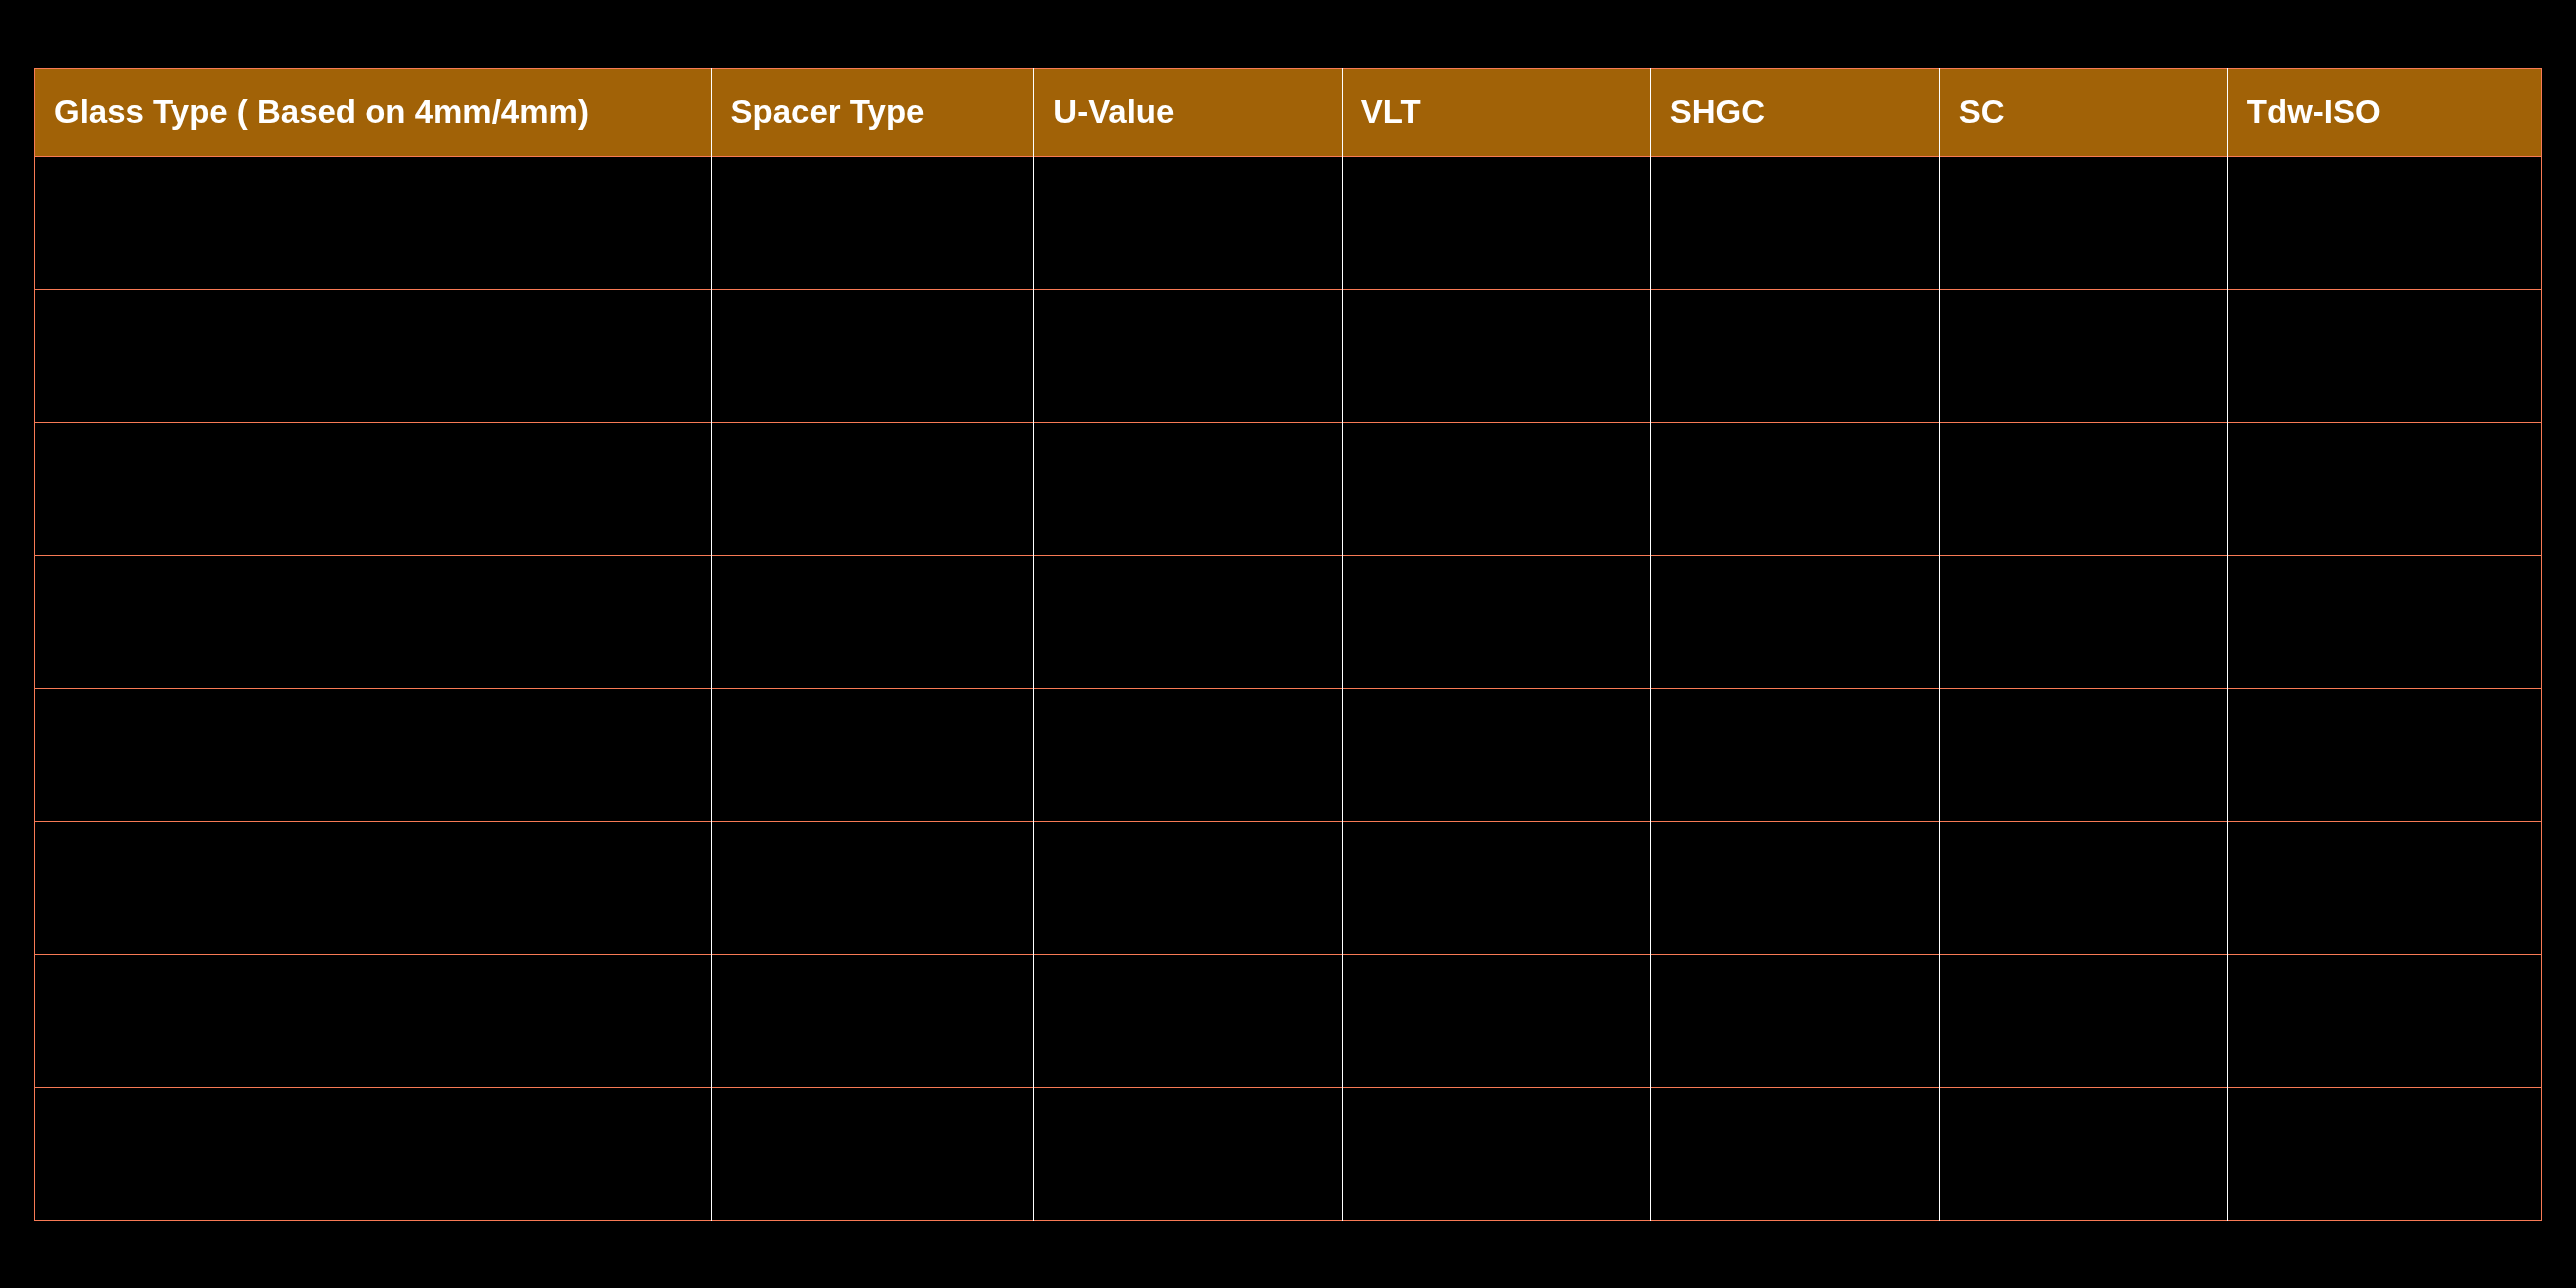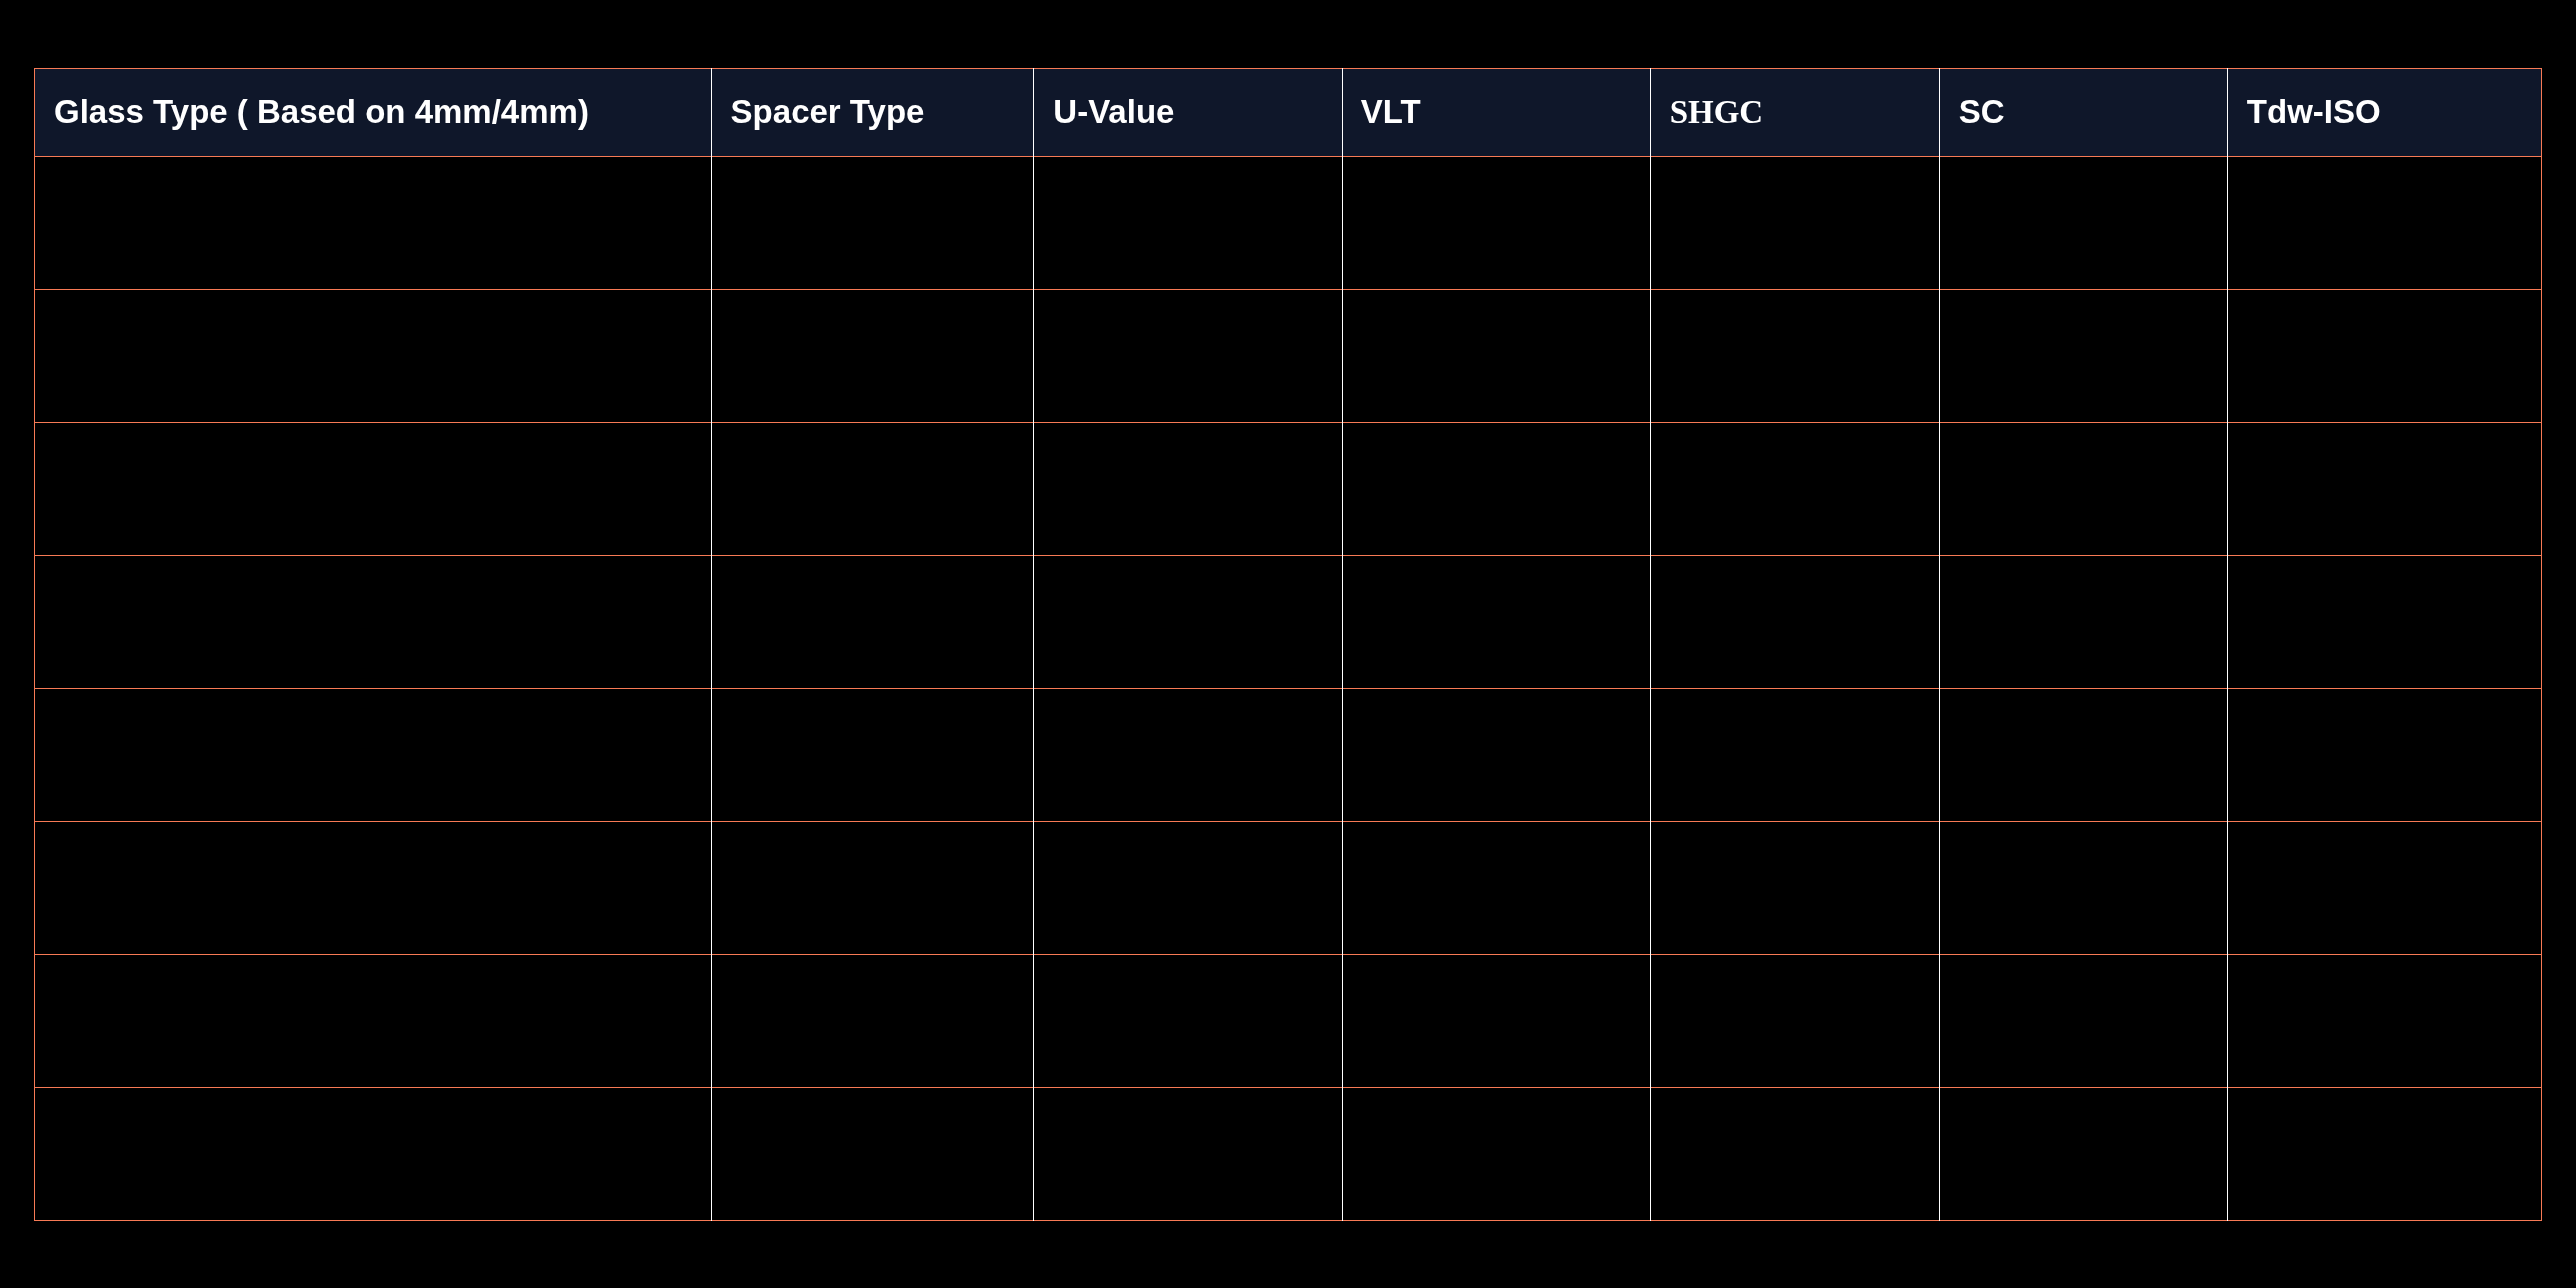--- a/index.html
+++ b/index.html
@@ -19,21 +19,21 @@
     .table-wrap {
       width: 2508px;
       margin: 0 auto;
     }
     table {
       width: 100%;
       border-collapse: collapse;
       border: 1.4px solid #f77a55;
     }
     thead th {
-      background: #0f172a;
+      background: #a16207;
       color: #ffffff;
       font-size: 33px;
       font-weight: bold;
       text-align: left;
       padding: 24.5px 19px;
       border-right: 1.4px solid #ffffff;
     }
     thead th:last-child {
       border-right: none;
     }
@@ -46,21 +46,21 @@
       font-size: 30px;
       color: #fff;
     }
     tbody td:last-child {
       border-right: none;
     }
     th.col-0, td.col-0 { width: 688px; }
     th.col-1, td.col-1 { width: 327px; }
     th.col-2, td.col-2 { width: 313px; }
     th.col-3, td.col-3 { width: 313px; padding-left: 18px; }
-    th.col-4, td.col-4 { width: 293px; font-family: Liberation Serif, serif; }
+    th.col-4, td.col-4 { width: 293px; }
     th.col-5, td.col-5 { width: 293px; }
     th.col-6, td.col-6 { width: 319px; margin-left: 24px; }
   </style>
 </head>
 <body>
 
 <div class="table-wrap">
   <table>
     <thead>
       <tr>

